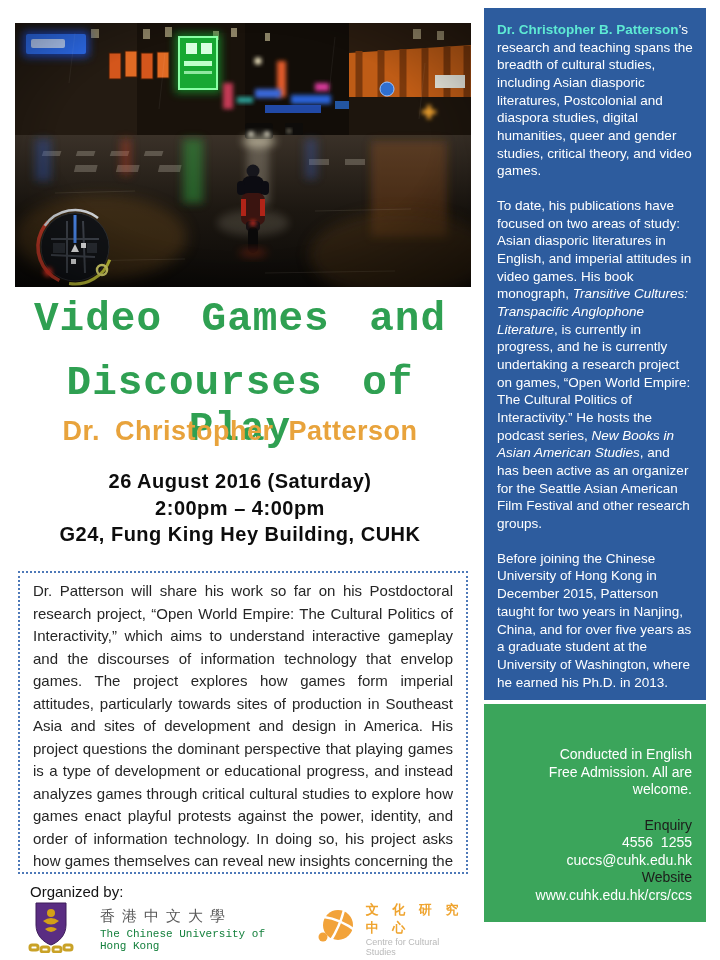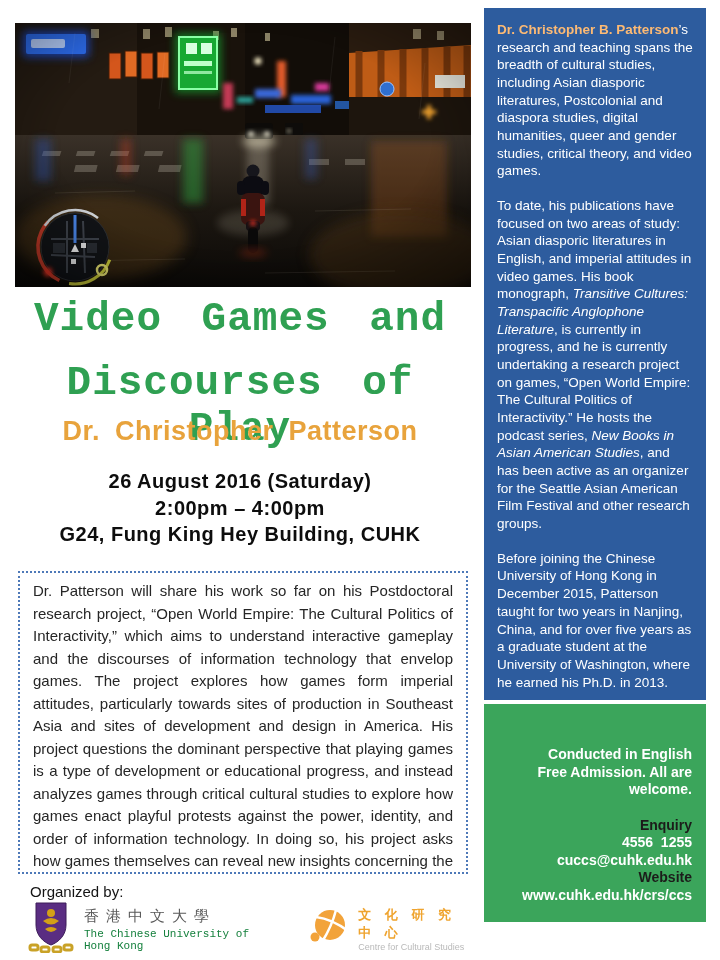--- a/index.html
+++ b/index.html
@@ -18,40 +18,40 @@
            font-weight:bold;color:#E8A33C;font-size:27px;word-spacing:7px;letter-spacing:.5px;}
   .when{position:absolute;left:0;top:468px;width:480px;text-align:center;color:#0d0d0d;
         font-weight:bold;font-size:20px;line-height:1.33;letter-spacing:.5px;}
   .abstract{position:absolute;left:18px;top:571px;width:450px;height:303px;box-sizing:border-box;
             border:2px dotted #4E79B8;padding:7px 13px;font-size:15px;line-height:1.5;
             text-align:justify;color:#262626;overflow:hidden;}
   .organized{position:absolute;left:30px;top:883px;font-size:15px;color:#141414;}
 
   
   .logo-row{position:absolute;left:28px;top:903px;width:440px;height:52px;display:flex;align-items:center;}
-  .cuhk-text{margin-left:10px;}
+  .cuhk-text{margin-left:26px;}
   .cuhk-zh{font-size:15px;letter-spacing:7px;color:#5a5a5a;}
   .cuhk-en{font-family:Liberation Mono, monospace;font-size:11px;color:#15803d;margin-top:2px;}
   .ccs{margin-left:38px;display:flex;align-items:center;}
   .ccs-text{margin-left:8px;}
   .ccs-zh{font-size:13px;font-weight:bold;letter-spacing:5px;color:#EFA42F;}
   .ccs-en{font-size:9px;color:#b9b9b9;margin-top:0;}
 
   
   .sidebar{position:absolute;left:484px;top:8px;width:222px;height:692px;box-sizing:border-box;
            background:#2D5C9E;color:#ffffff;padding:13px 12px 8px 13px;
            font-size:13.5px;line-height:1.31;overflow:hidden;}
   .sidebar p{margin:0 0 17px 0;}
-  .seg-gold{color:#fdba74;font-weight:bold;}
+  .seg-gold{color:#5eead4;font-weight:bold;}
   .seg-italic{font-style:italic;}
 
   
   .infobox{position:absolute;left:484px;top:704px;width:222px;height:218px;box-sizing:border-box;
            background:#3BA55B;text-align:right;padding:42px 14px 0 8px;
-           font-weight:bold;font-size:14px;}
+           font-weight:normal;font-size:14px;}
   .ib-line{line-height:17.5px;white-space:pre-wrap;}
   .ib-line.light{color:#ffffff;}
   .ib-line.dark{color:#1c1c1a;}
   .ib-line.spacer{height:18px;}
 </style>
 </head>
 <body>
 
 <div class="page">
 

